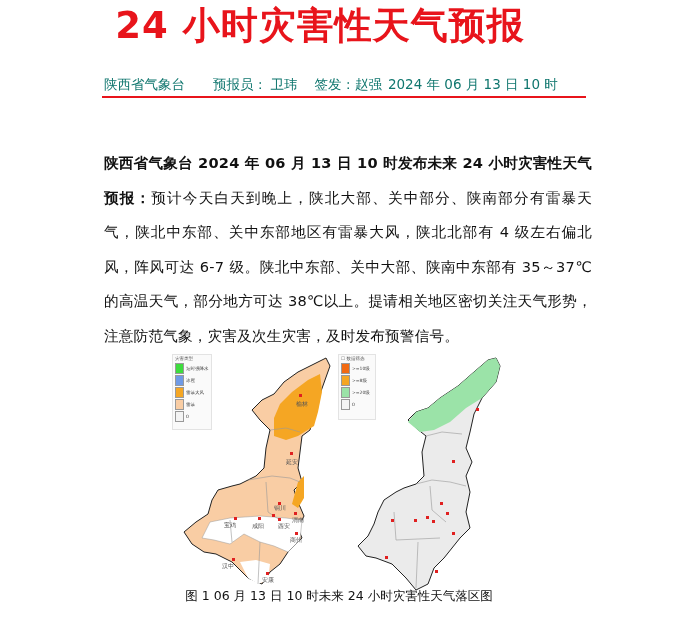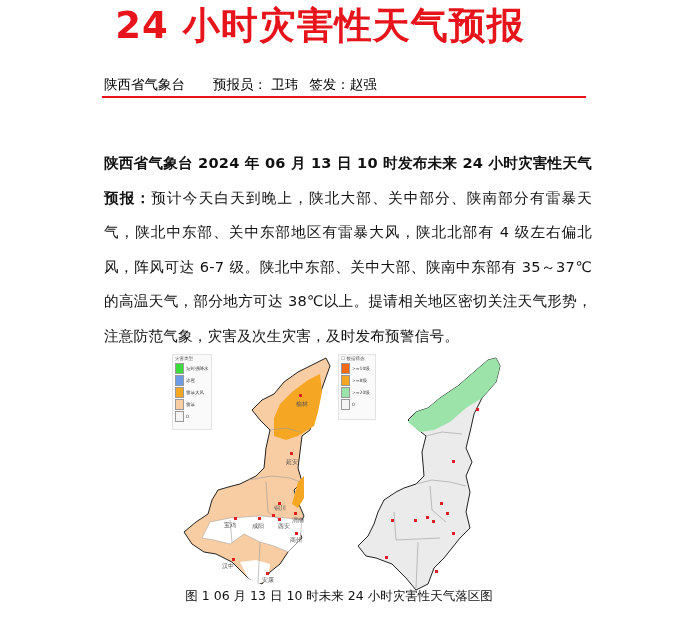--- a/index.html
+++ b/index.html
@@ -2,24 +2,24 @@
 <html><head>
 <meta charset="utf-8">
 <style>
   html, body { margin:0; padding:0; background:#ffffff; }
   body { width:690px; height:642px; position:relative; overflow:hidden;
          font-family:"DejaVu Sans", "Liberation Sans", sans-serif; color:#111; }
   .title { position:absolute; left:0; top:4px; width:640px; text-align:center;
            color:#e8141b; font-size:37px; font-weight:bold; letter-spacing:1px;
            font-family:"DejaVu Sans", sans-serif; line-height:44px; }
   .meta { position:absolute; left:104px; top:76px; font-size:13.5px; white-space:nowrap;
-          display:flex; gap:0; color:#000000; }
+          display:flex; gap:0; color:#0f766e; }
   .meta span { display:inline-block; }
   .meta .m-org { margin-right:28px; }
-  .meta .m-fc  { margin-right:11px; }
+  .meta .m-fc  { margin-right:17px;font-family:Liberation Serif, serif; }
   .meta .m-sign{ margin-right:6px; }
   .redline { position:absolute; left:102px; top:96px; width:484px; height:2px; background:#e8141b; }
   .para { position:absolute; left:104px; top:146px; width:488px; font-size:14.6px;
           line-height:34.5px; text-align:justify; letter-spacing:0.2px; }
   .para b { font-weight:bold; }
   .fig { position:absolute; left:170px; top:352px; width:345px; height:258px; }
   .caption { position:absolute; left:0; top:588px; width:678px; text-align:center;
              font-size:12.5px; color:#111; }
   .legend { position:absolute; background:#fafafa; border:1px solid #e3e3e3; font-size:4.5px; color:#444; }
   .legend .row { display:flex; align-items:center; gap:2px; height:12px; }
@@ -28,20 +28,21 @@
 </style>
 </head>
 <body>
 
 <div class="title">24 小时灾害性天气预报</div>
 
 <div class="meta">
   <span class="m-org">陕西省气象台</span>
   <span class="m-fc">预报员： 卫玮</span>
   <span class="m-sign">签发：赵强</span>
+  <span>2024 年 06 月 13 日 10 时</span>
 </div>
 <div class="redline"></div>
 
 <div class="para">
   <b>陕西省气象台 2024 年 06 月 13 日 10 时发布未来 24 小时灾害性天气预报：</b><span>预计今天白天到晚上，陕北大部、关中部分、陕南部分有雷暴天气，陕北中东部、关中东部地区有雷暴大风，陕北北部有 4 级左右偏北风，阵风可达 6-7 级。陕北中东部、关中大部、陕南中东部有 35～37℃的高温天气，部分地方可达 38℃以上。提请相关地区密切关注天气形势，注意防范气象，灾害及次生灾害，及时发布预警信号。</span>
 </div>
 
 <div class="fig">
 
   <div class="legend" style="left:2px;top:2px;width:38px;height:74px;">

